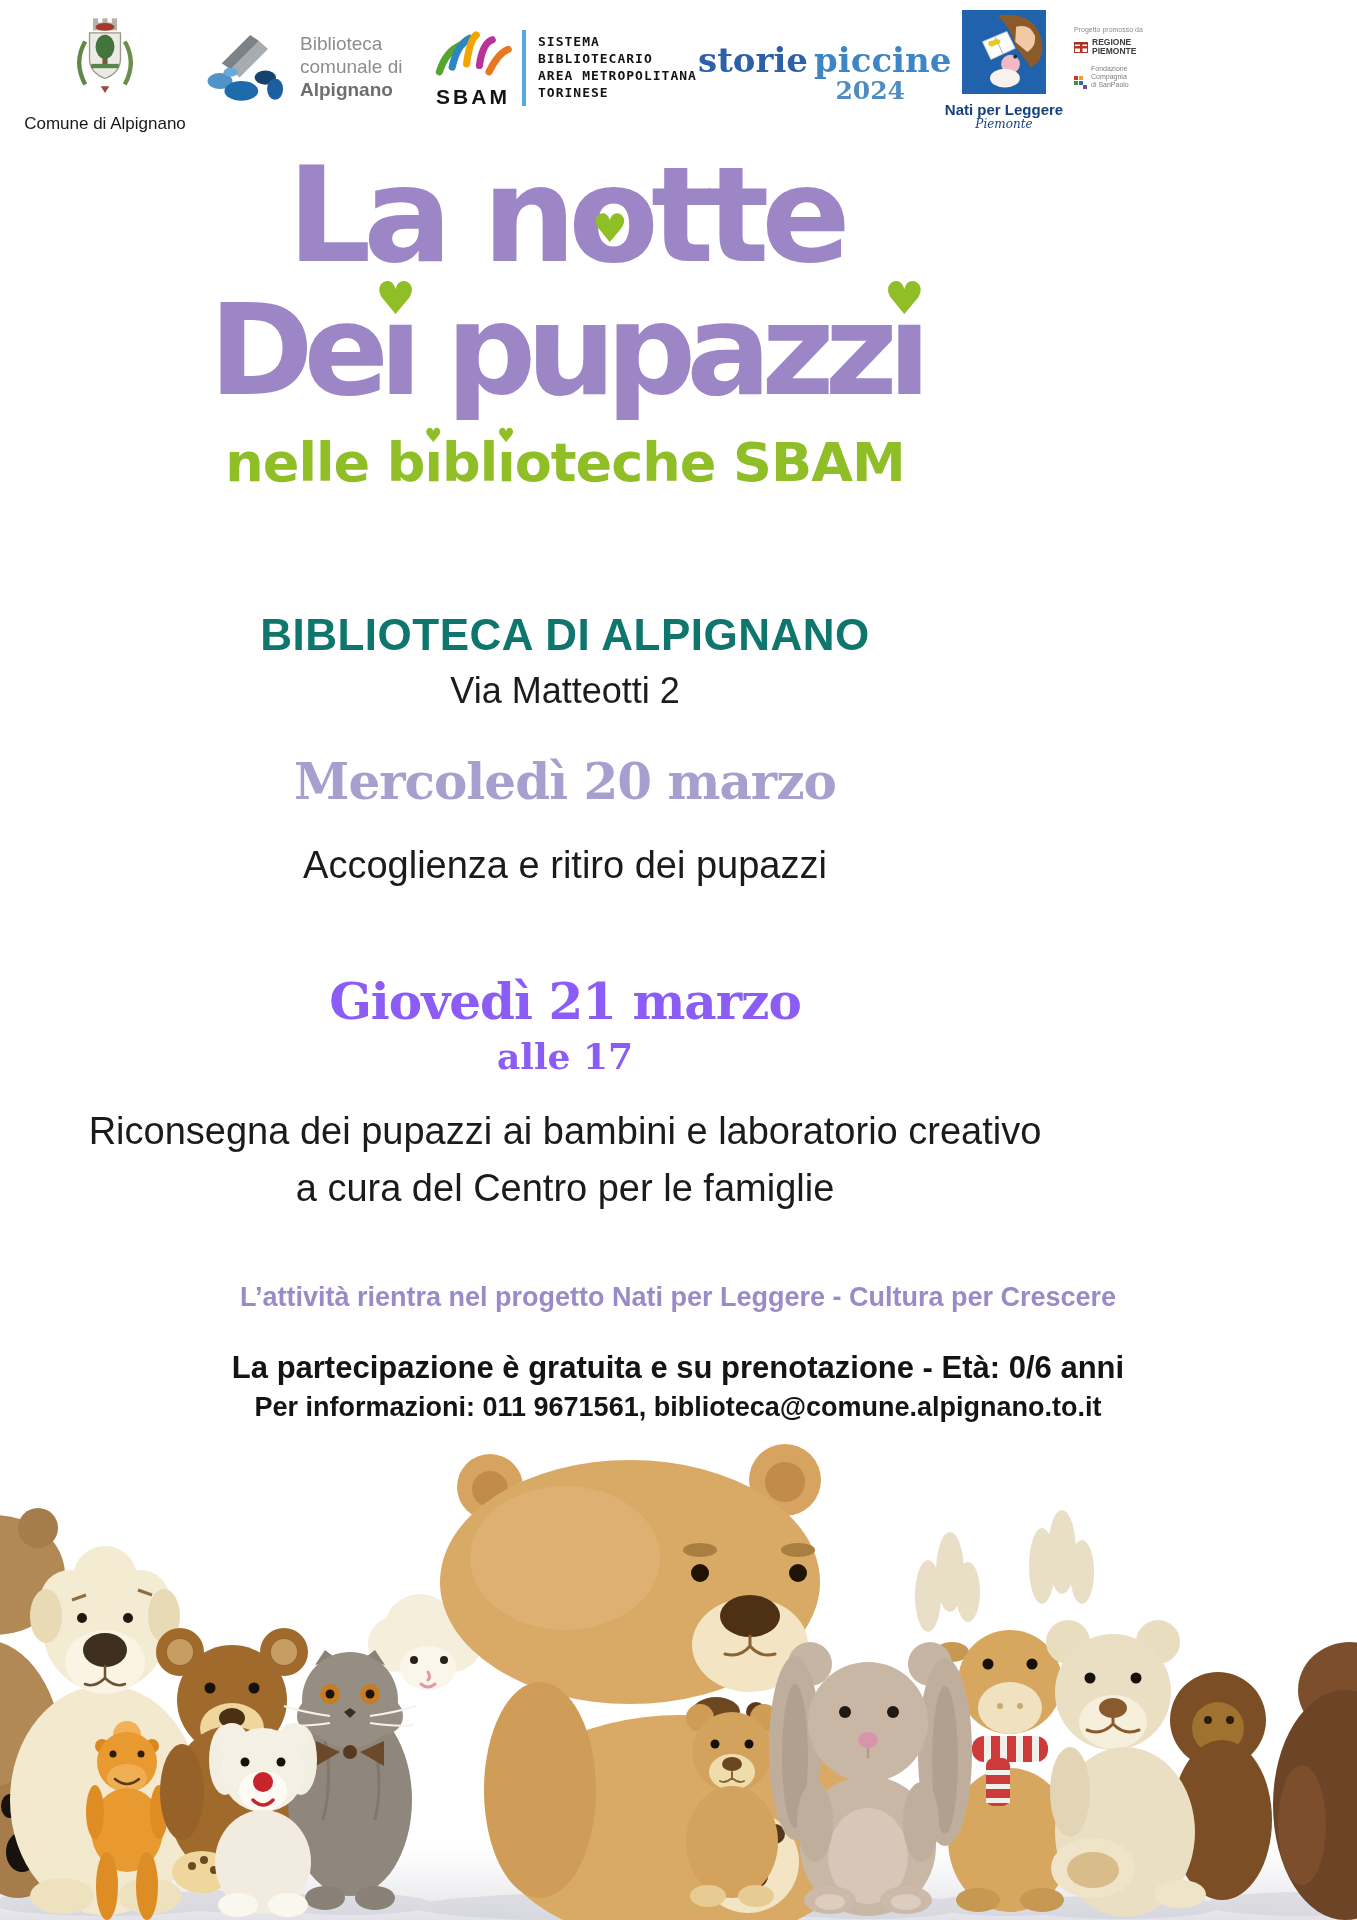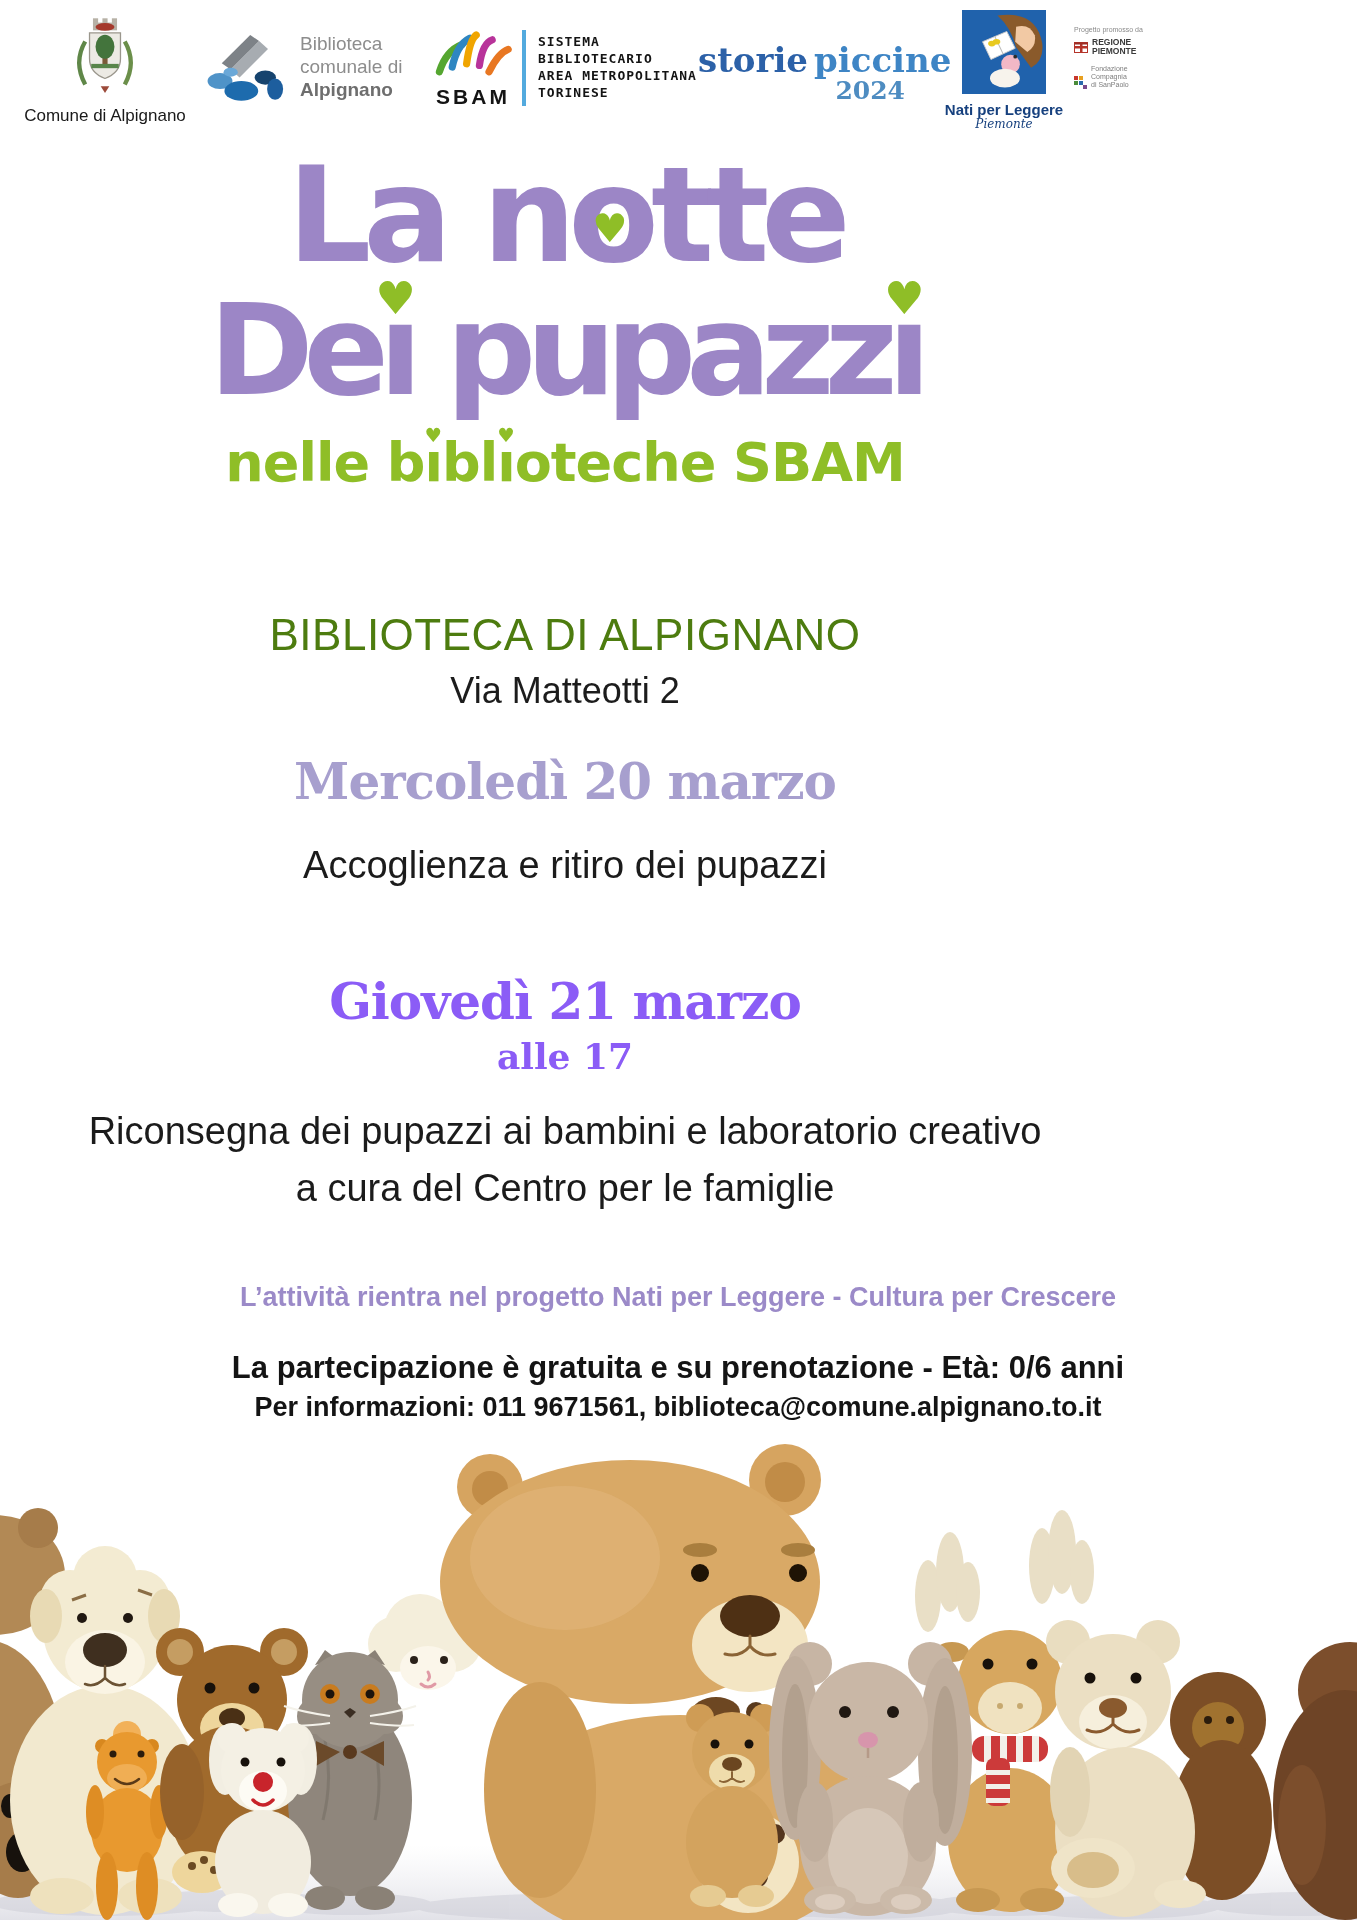--- a/index.html
+++ b/index.html
@@ -2,21 +2,21 @@
 <html><head>
 <meta charset="utf-8">
 <style>
   html,body{margin:0;padding:0;background:#ffffff;}
   .poster{position:relative;width:1357px;height:1920px;background:#ffffff;overflow:hidden;
           font-family:"Liberation Sans",sans-serif;color:#1a1a1a;}
   .abs{position:absolute;}
 
   
   .logo-comune{left:10px;top:14px;width:190px;text-align:center;}
-  .logo-comune .cap{font-size:17px;color:#191919;margin-top:2px;}
+  .logo-comune .cap{font-size:17px;color:#191919;margin-top:10px;}
   .logo-bib{left:194px;top:26px;display:flex;align-items:center;}
   .logo-bib .txt{margin-left:6px;font-size:19px;line-height:23px;color:#8d8d8d;}
   .logo-bib .txt .b{font-weight:700;color:#6e6e6e;}
   .logo-sbam{left:432px;top:30px;display:flex;align-items:flex-start;}
   .logo-sbam .col1{width:82px;text-align:center;}
   .logo-sbam .acr{font-size:21px;font-weight:700;letter-spacing:3px;color:#141414;margin-top:1px;}
   .logo-sbam .bar{width:4px;height:76px;background:#53aade;margin:0 12px 0 8px;}
   .logo-sbam .lines{font-family:"DejaVu Sans Mono",monospace;font-size:13px;font-weight:700;
                     line-height:17px;letter-spacing:1px;color:#141414;padding-top:3px;}
   .logo-storie{left:698px;top:40px;width:215px;}
@@ -43,21 +43,21 @@
   .sub{font-size:54px;letter-spacing:-1px;color:#8fbe27;margin-top:16px;}
   .ow{position:relative;display:inline-block;}
   .ow .oh{position:absolute;left:50%;top:60%;transform:translate(-50%,-50%);
           font-size:0.30em;letter-spacing:0;color:#8fbe27;line-height:1;}
   .ih{position:relative;display:inline-block;}
   .ih .h{position:absolute;left:50%;transform:translateX(-50%);top:-0.24em;
          font-size:0.36em;letter-spacing:0;color:#8fbe27;line-height:1;}
 
   
   .venue{left:0;top:610px;width:1130px;text-align:center;}
-  .venue .nm{font-size:44px;font-weight:400;color:#4d7c0f;letter-spacing:0.5px;text-align:center;}
+  .venue .nm{font-size:44px;font-weight:700;color:#0f766e;letter-spacing:0.5px;text-align:center;}
   .venue .ad{font-size:36px;color:#1c1c1c;margin-top:10px;}
   .sess{left:0;width:1130px;text-align:center;}
   .s1{top:752px;}
   .s2{top:972px;}
   .day{font-family:"DejaVu Serif",serif;font-weight:700;font-size:50px;letter-spacing:-1px;}
   .tim{font-family:"DejaVu Serif",serif;font-weight:700;font-size:36px;margin-top:4px;}
   .s1 .day,.s1 .tim{color:#a79fce;}
   .s2 .day,.s2 .tim{color:#8b5cf6;}
   .act{font-size:38px;color:#1b1b1b;margin-top:26px;line-height:1.5;}
 

